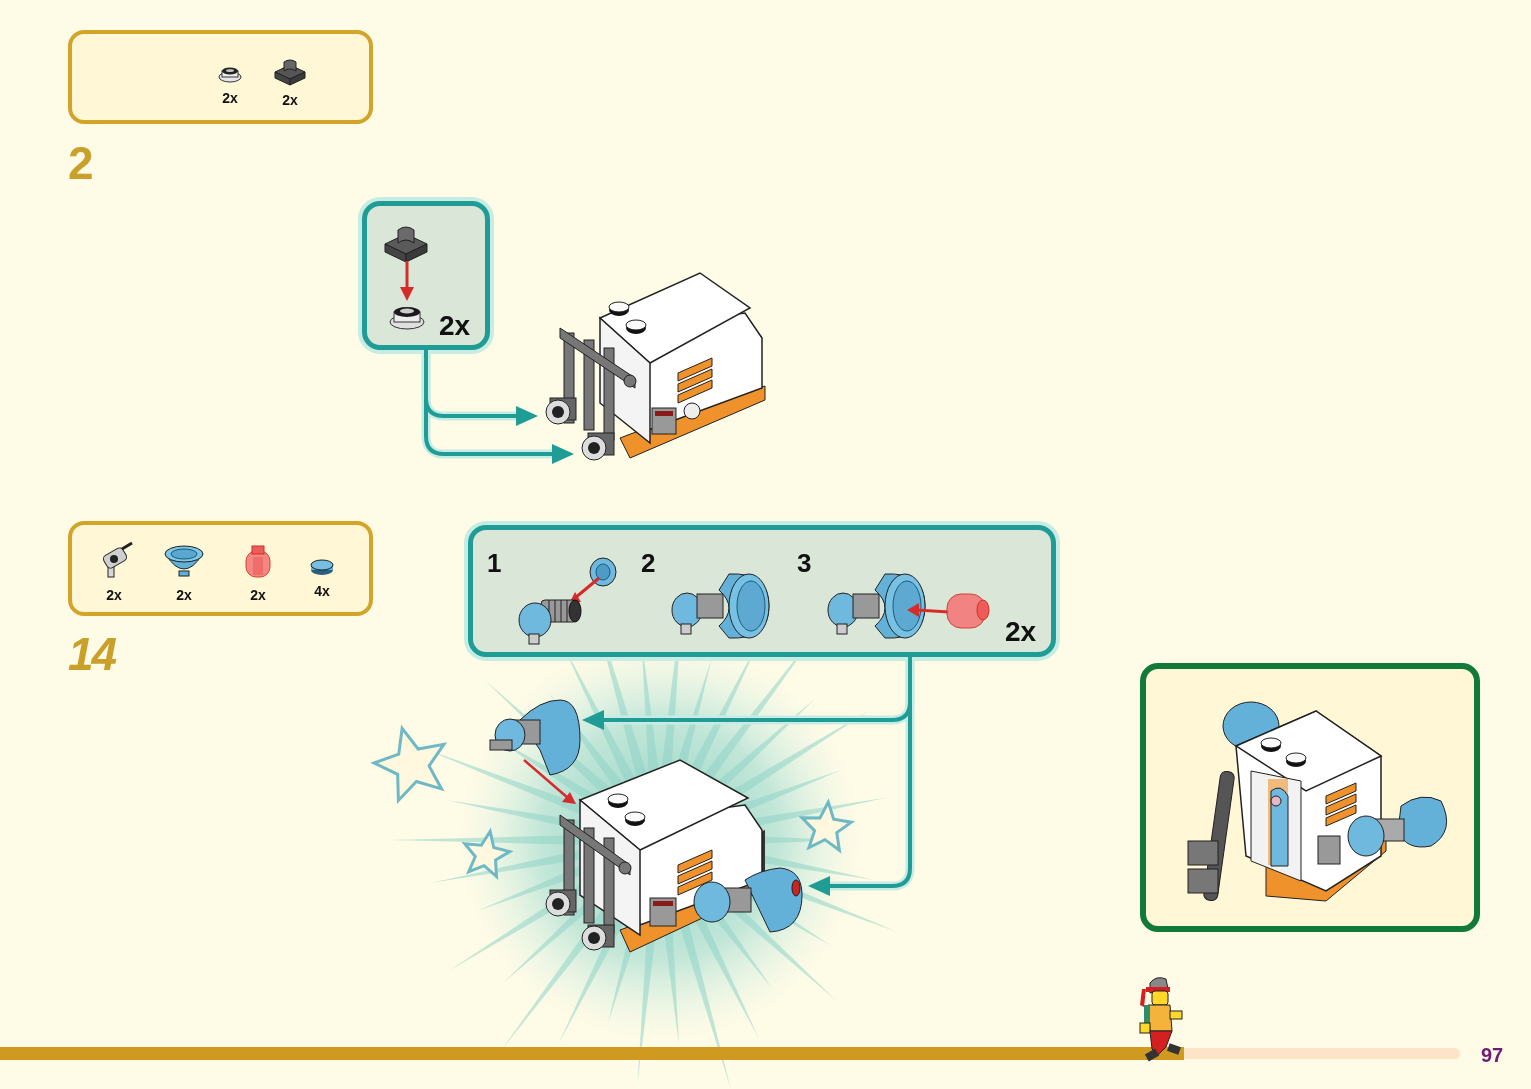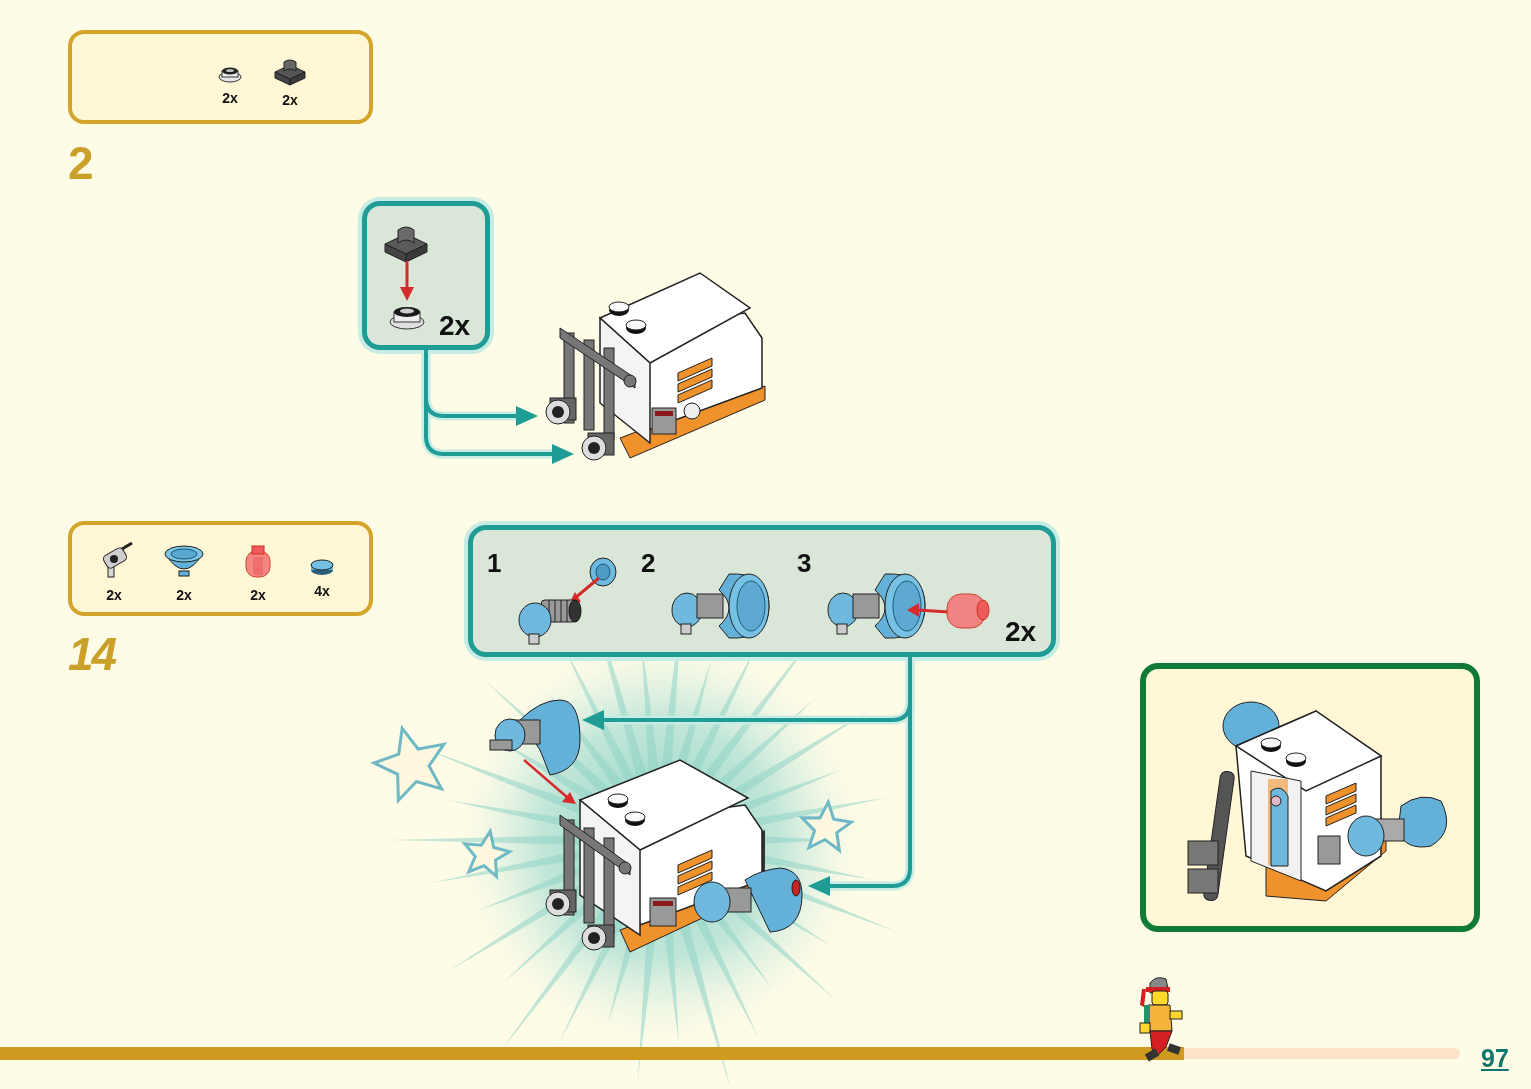--- a/index.html
+++ b/index.html
@@ -22,21 +22,21 @@
   .callout {
     position: absolute; border: 5px solid #1f9c95; border-radius: 18px;
     background: #dae7d8; box-sizing: border-box;
     box-shadow: 0 0 0 4px #c6ece3;
   }
   .callout-label { position: absolute; font-weight: bold; font-size: 28px; color: #111; }
   .final-box {
     position: absolute; border: 6px solid #117a39; border-radius: 18px;
     background: #fff7d6; box-sizing: border-box;
   }
-  .page-num { position: absolute; font-weight: bold; font-size: 25px; color: #0f766e; text-decoration: underline; }
+  .page-num { position: absolute; font-weight: bold; font-size: 20px; color: #701a75; }
   svg { overflow: visible; }
 </style>
 </head>
 <body>
 
 <div class="parts-box" style="left:68px;top:30px;width:305px;height:94px;">
   <div class="part" style="left:128px;top:30px;">
     <svg width="26" height="20" viewBox="0 0 26 20">
       <ellipse cx="13" cy="13" rx="11" ry="5" fill="#e6e6e6" stroke="#333" stroke-width="1"></ellipse>
       <rect x="5" y="7" width="16" height="6" fill="#eee" stroke="#333" stroke-width="1"></rect>

